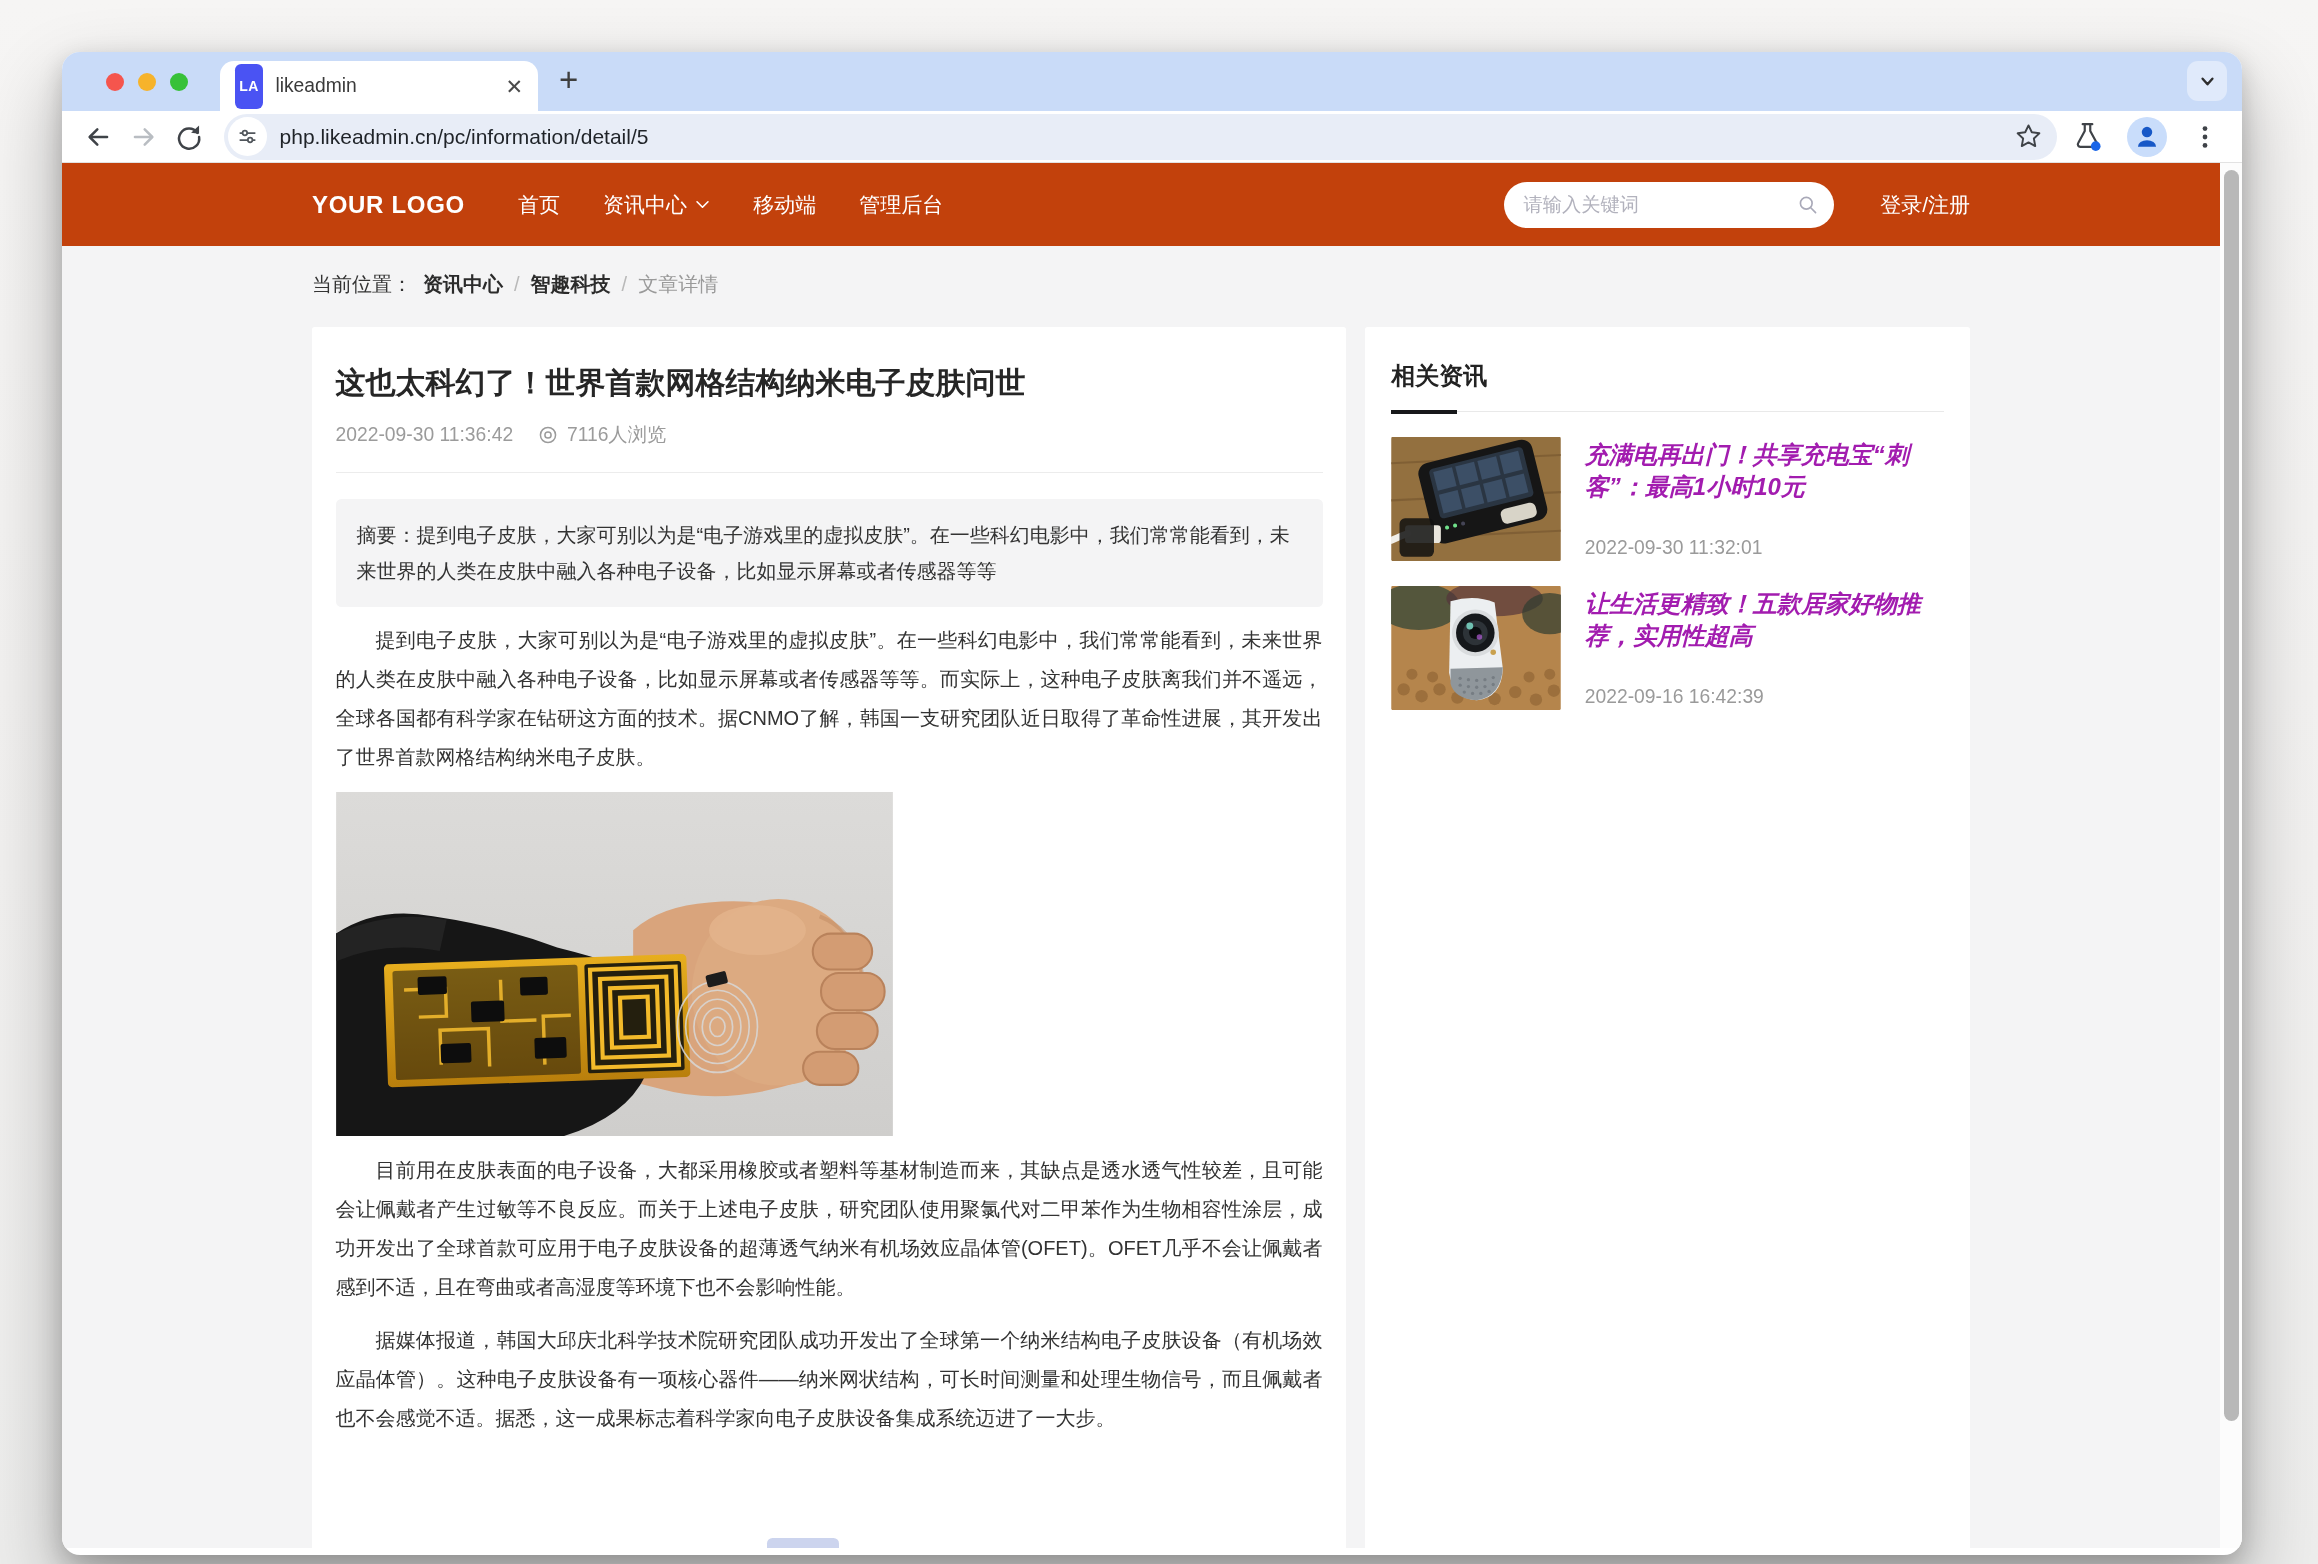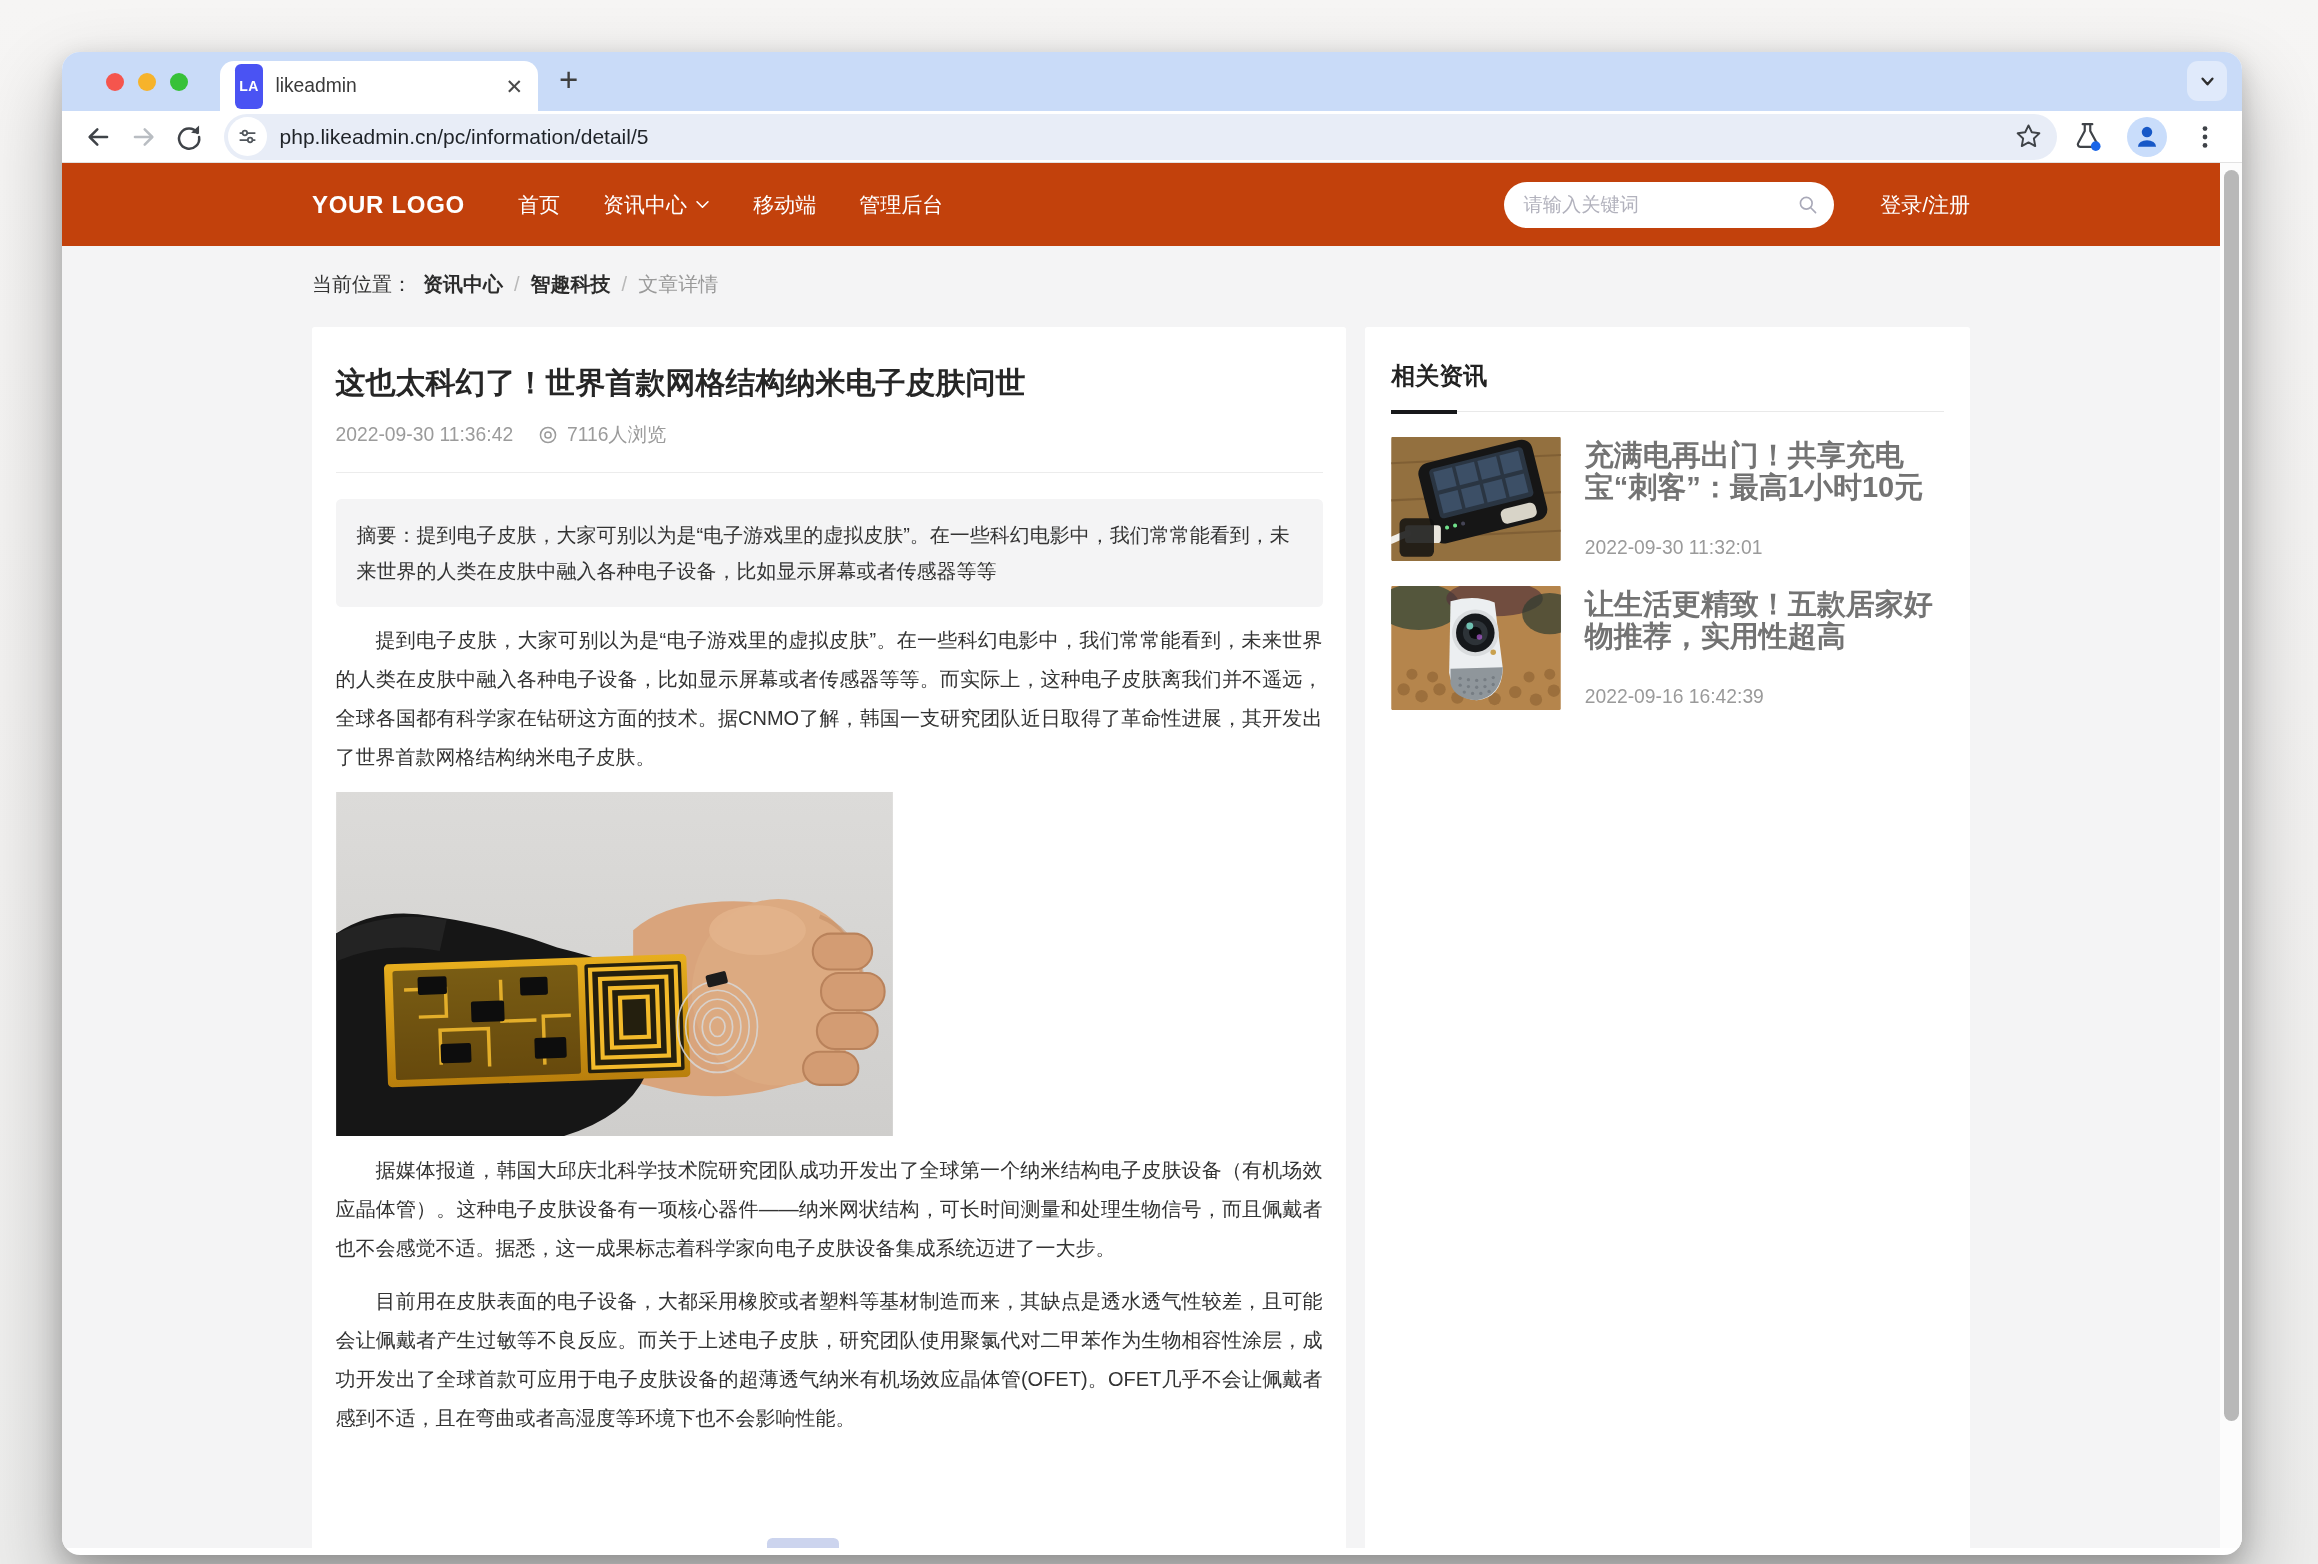--- a/index.html
+++ b/index.html
@@ -109,21 +109,21 @@
   .article-figure { margin:15px 0; width:557px; height:344px; overflow:hidden; }
 
   .side-title-wrap { position:relative; padding:4.1px 0 19.3px; border-bottom:1.4px solid #e9e9e9; }
   .side-title { font-size:24px; font-weight:bold; color:#222; }
   .side-title-wrap::after {
     content:""; position:absolute; left:0; bottom:-2.8px; width:66px; height:4.1px; background:#17181a;
   }
   .side-item { display:flex; gap:23.5px; margin-top:25px; cursor:pointer; }
   .side-thumb { width:170px; height:124px; flex:none; border-radius:1.4px; overflow:hidden; }
   .side-info { flex:1; display:flex; flex-direction:column; justify-content:space-between; padding:1.4px 0 2.8px; }
-  .side-item-title { font-size:29px; font-weight:bold; line-height:32px; color:#737373; }
+  .side-item-title { font-size:24px; font-weight:bold; line-height:32px; color:#a21caf;font-style:italic; }
   .side-item-date { font-size:19.3px; color:#9a9a9a; }
 
   .bottom-peek {
     position:absolute; left:705px; bottom:0; width:72px; height:9.7px;
     background:#ccd4ee; border-radius:5.5px 5.5px 0 0;
   }
 </style>
 </head>
 <body>
 
@@ -324,22 +324,22 @@
                   <g fill="none" stroke="#d8d8d8" stroke-width="2.4" opacity=".85">
                     <ellipse cx="552" cy="340" rx="58" ry="66"></ellipse>
                     <ellipse cx="552" cy="340" rx="46" ry="53"></ellipse>
                     <ellipse cx="552" cy="340" rx="34" ry="40"></ellipse>
                     <ellipse cx="552" cy="340" rx="22" ry="27"></ellipse>
                     <ellipse cx="552" cy="340" rx="11" ry="14"></ellipse>
                   </g>
                   <rect x="536" y="262" width="30" height="18" rx="3" fill="#1c1c1c" transform="rotate(-14 551 271)"></rect>
                 </svg>
               </div>
+              <p>目前用在皮肤表面的电子设备，大都采用橡胶或者塑料等基材制造而来，其缺点是透水透气性较差，且可能会让佩戴者产生过敏等不良反应。而关于上述电子皮肤，研究团队使用聚氯代对二甲苯作为生物相容性涂层，成功开发出了全球首款可应用于电子皮肤设备的超薄透气纳米有机场效应晶体管(OFET)。OFET几乎不会让佩戴者感到不适，且在弯曲或者高湿度等环境下也不会影响性能。</p>
               <p>据媒体报道，韩国大邱庆北科学技术院研究团队成功开发出了全球第一个纳米结构电子皮肤设备（有机场效应晶体管）。这种电子皮肤设备有一项核心器件——纳米网状结构，可长时间测量和处理生物信号，而且佩戴者也不会感觉不适。据悉，这一成果标志着科学家向电子皮肤设备集成系统迈进了一大步。</p>
-              <p>目前用在皮肤表面的电子设备，大都采用橡胶或者塑料等基材制造而来，其缺点是透水透气性较差，且可能会让佩戴者产生过敏等不良反应。而关于上述电子皮肤，研究团队使用聚氯代对二甲苯作为生物相容性涂层，成功开发出了全球首款可应用于电子皮肤设备的超薄透气纳米有机场效应晶体管(OFET)。OFET几乎不会让佩戴者感到不适，且在弯曲或者高湿度等环境下也不会影响性能。</p>
             </div>
           </div>
 
           <div class="side-card">
             <div class="side-title-wrap">
               <div class="side-title">相关资讯</div>
             </div>
 
             <div class="side-item">
               <div class="side-thumb">

